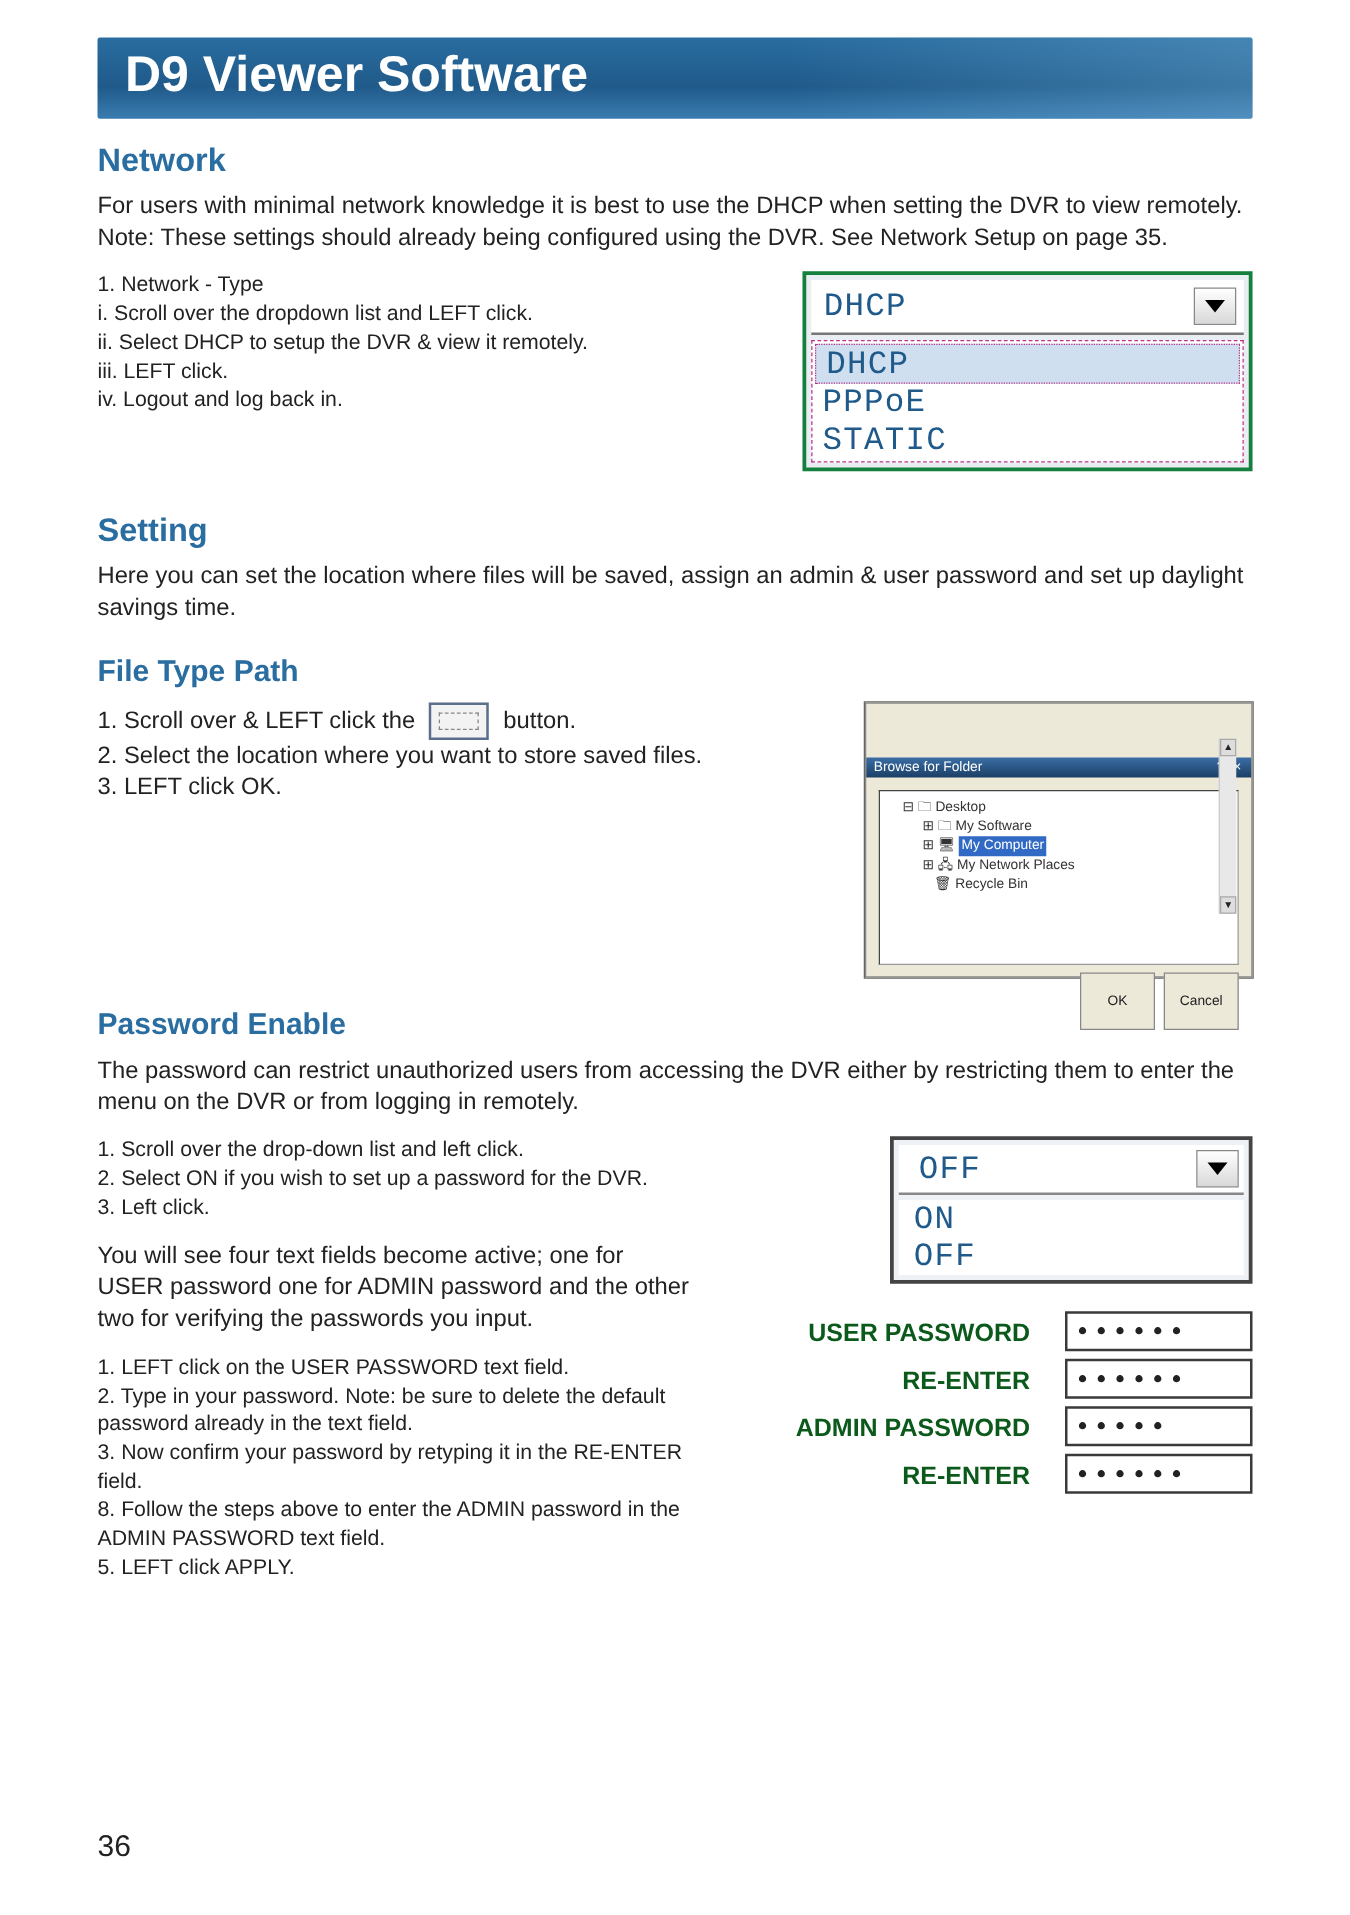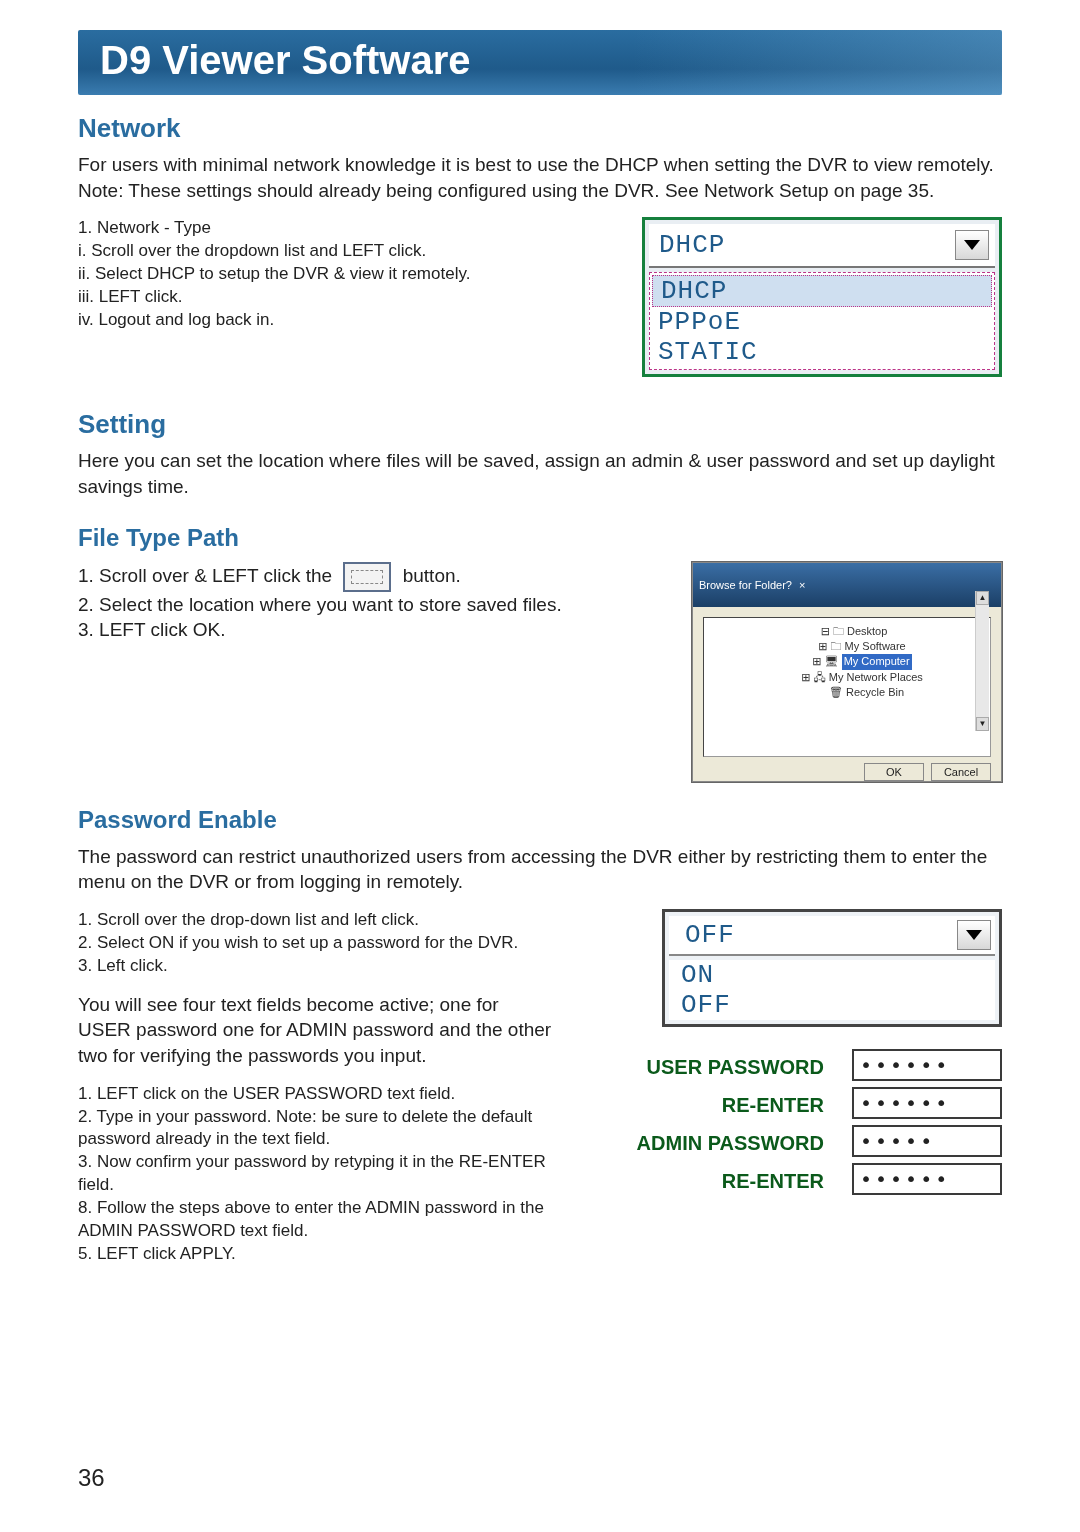--- a/index.html
+++ b/index.html
@@ -86,53 +86,53 @@
   .browse-win {
     width: 310px; height: 220px;
     border: 1px solid #888;
     background:#ece9d8;
     box-shadow: 0 0 0 1px #666;
     font-size:11px;
     position:relative;
   }
   .bw-title {
     background: linear-gradient(#3a6ea5,#1b3f66);
-    color:#fff; padding:16px 6px; font-size:11px;
-    display:flex; 
+    color:#fff; padding:2px 6px; font-size:11px;
+    display:flex; justify-content:space-between;margin-top:43px;
   }
   .bw-tree {
     background:#fff; margin:10px 10px 6px 10px; height:140px;
     border:1px inset #999; padding:6px 4px; overflow:hidden;
     font-size:11px; color:#333;
   }
-  .bw-tree .node { padding-left:14px; line-height:1.4;text-align:center;}
+  .bw-tree .node { padding-left:14px; line-height:1.4;}
   .bw-tree .sel { background:#316ac5; color:#fff; display:inline-block; padding:0 2px;}
   .bw-btns { text-align:right; padding:0 10px 8px 0;}
   .bw-btn {
     display:inline-block; width:60px; text-align:center;
-    border:1px solid #888; background:#ece9d8; font-size:11px; padding:2px 0; margin-left:4px;
+    border:1px solid #888; background:#ece9d8; font-size:11px; padding:16px 0; margin-left:4px;
   }
   .bw-scroll { position:absolute; right:12px; top:28px; width:14px; height:140px; background:#e8e8e8; border-left:1px solid #ccc;}
   .bw-scroll .up, .bw-scroll .down{height:14px;background:#ddd;border:1px solid #aaa; display:flex;align-items:center;justify-content:center;font-size:8px;}
   .bw-scroll .down{position:absolute;bottom:0;left:0;right:0;}
 
   
   .browse-icon{
     display:inline-block; width:48px; height:30px;
     border:2px solid #5b6e8c; background:#f3f3f3;
     vertical-align:middle; margin:0 6px;
     position:relative;
   }
   .browse-icon::after{
     content:""; position:absolute; left:6px; right:6px; top:6px; bottom:6px;
     border:1px dashed #888;
   }
 
   
-  .onoff-box { width:340px; border:3px solid #444; background:#eef2f6; font-family:"Courier New", monospace;}
+  .onoff-box { width:290px; border:3px solid #444; background:#eef2f6; font-family:"Courier New", monospace;}
   .onoff-header{display:flex;justify-content:space-between;align-items:center;padding:4px;border-bottom:2px solid #888;background:#fff;margin:4px;}
   .onoff-header span{color:#1f5a8a;font-size:26px;letter-spacing:1px;padding-left:12px;}
   .onoff-list{background:#fff;margin:4px;}
   .onoff-item{color:#1f5a8a;font-size:26px;padding:0 12px;letter-spacing:1px;}
 
   
   .pw-grid{width:430px;margin-top:10px;}
   .pw-row{display:flex;align-items:center;gap:24px;margin-bottom:6px;}
   .pw-label{
     flex:1; text-align:right;

